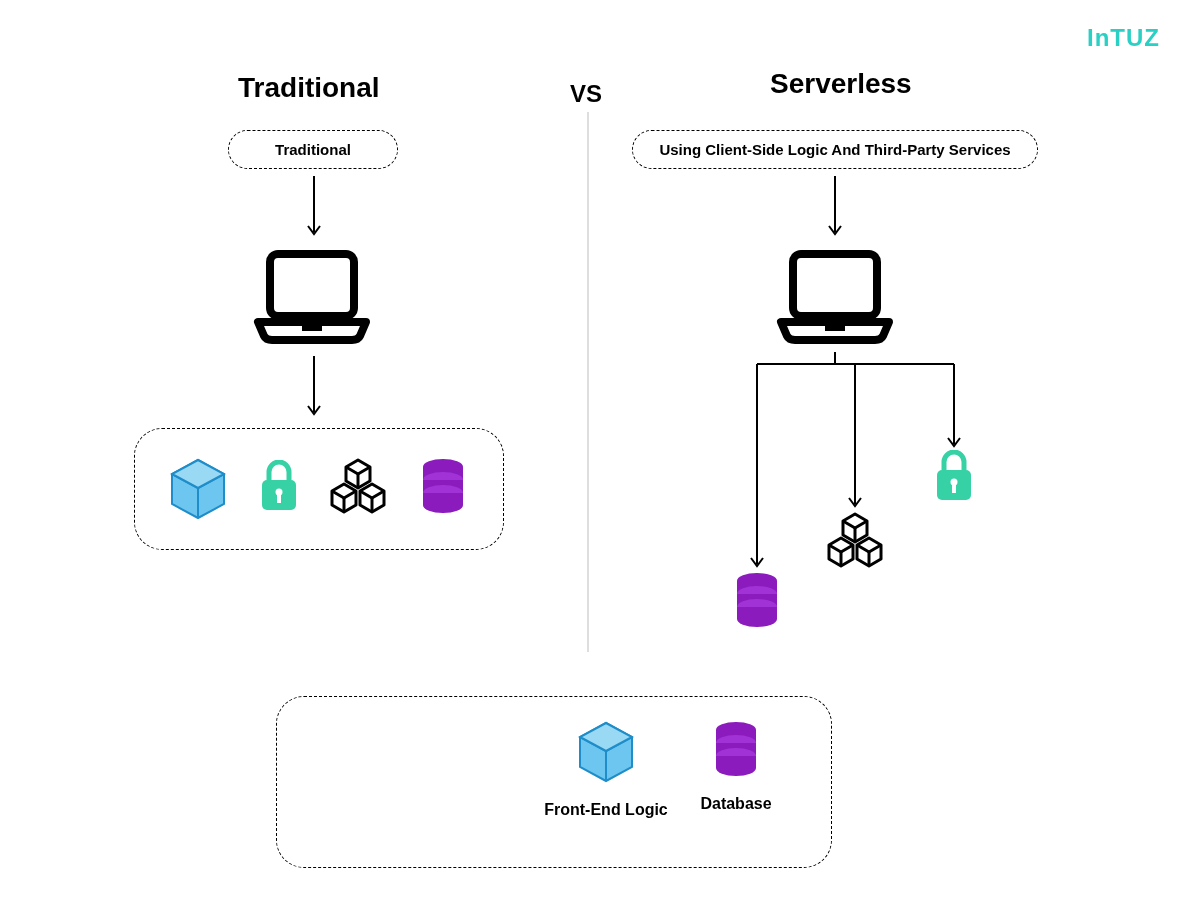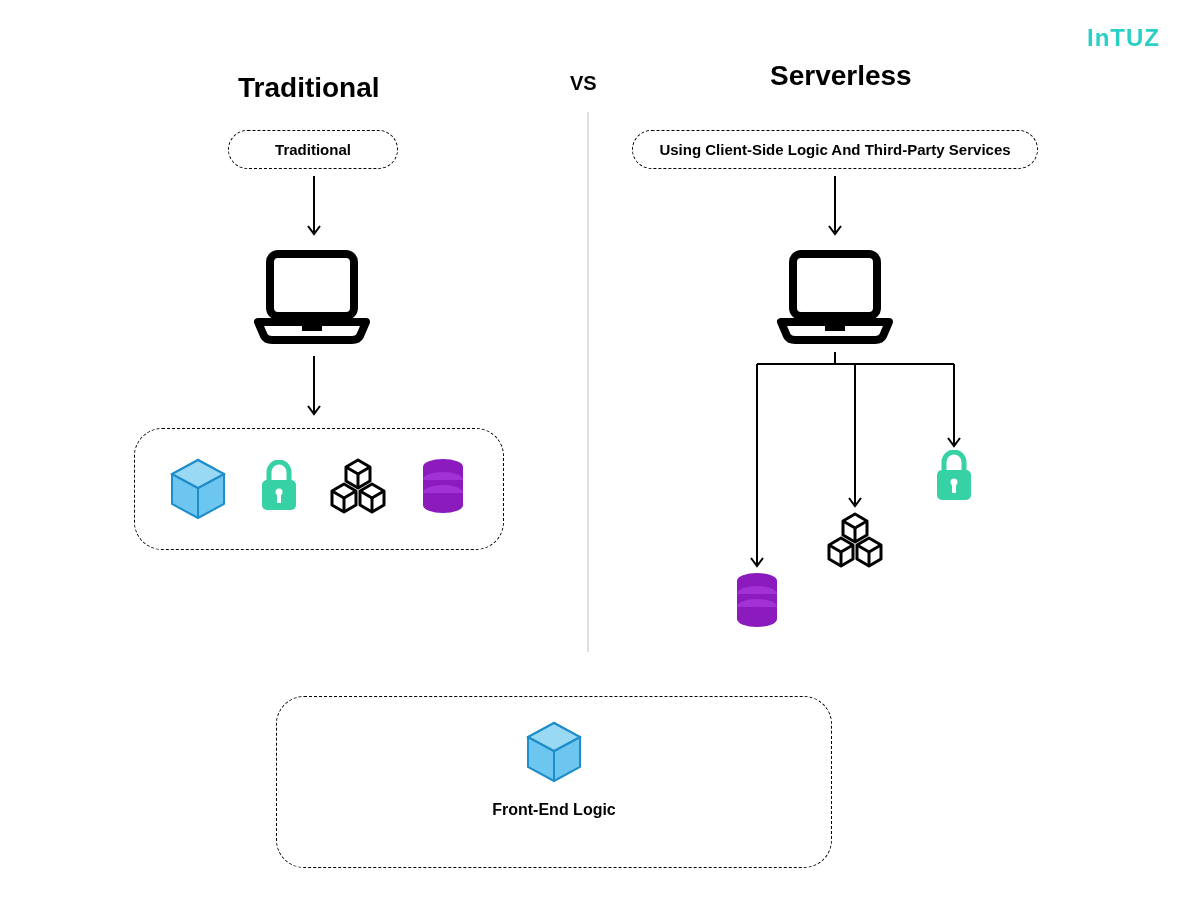--- a/index.html
+++ b/index.html
@@ -41,21 +41,21 @@
     position: absolute;
     border: 1.5px dashed #000;
     border-radius: 28px;
   }
   .legend {
     position: absolute;
     border: 1.5px dashed #000;
     border-radius: 28px;
     display: flex;
     align-items: flex-start;
-    justify-content: center;
+    justify-content: flex-end;
     padding: 24px 30px 18px 30px;
   }
   .legend-item {
     display: flex;
     flex-direction: column;
     align-items: center;
     gap: 14px;
     width: 130px;
   }
   .legend-label {
@@ -66,22 +66,22 @@
   }
   svg.icon { display: block; }
   .abs { position: absolute; }
 </style>
 </head>
 <body>
 
 <div class="logo">InTUZ</div>
 
 <div class="heading" style="left:238px; top:72px;">Traditional</div>
-<div class="heading" style="left:570px; top:72px; font-size:20px;">VS</div>
-<div class="heading" style="left:770px; top:60px;">Serverless</div>
+<div class="heading" style="left:570px; top:80px; font-size:24px;">VS</div>
+<div class="heading" style="left:770px; top:68px;">Serverless</div>
 
 <svg class="abs" style="left:587px; top:112px;" width="2" height="540">
   <line x1="1" y1="0" x2="1" y2="540" stroke="#bdbdbd" stroke-width="1"></line>
 </svg>
 
 <div class="pill" style="left:228px; top:130px; width:170px;">Traditional</div>
 
 <div class="pill" style="left:632px; top:130px; width:406px;text-align:center;">Using Client-Side Logic And Third-Party Services</div>
 
 <svg class="abs" style="left:306px; top:176px;" width="16" height="64">
@@ -199,13 +199,24 @@
 <div class="legend" style="left:276px; top:696px; width:556px; height:172px;">
   <div class="legend-item">
     <svg class="icon" width="56" height="62" viewBox="0 0 56 62">
       <polygon points="28,2 54,16 54,46 28,60 2,46 2,16" fill="#6cc6ef" stroke="#1e8dc9" stroke-width="2"></polygon>
       <polyline points="2,16 28,30 54,16" fill="none" stroke="#1e8dc9" stroke-width="2"></polyline>
       <line x1="28" y1="30" x2="28" y2="60" stroke="#1e8dc9" stroke-width="2"></line>
       <polygon points="28,2 54,16 28,30 2,16" fill="#9ad9f4" stroke="#1e8dc9" stroke-width="2"></polygon>
     </svg>
     <div class="legend-label">Front-End Logic</div>
   </div>
+  <div class="legend-item">
+    <svg class="icon" width="46" height="56" viewBox="0 0 46 56">
+      <ellipse cx="23" cy="9" rx="20" ry="8" fill="#8b1bbd"></ellipse>
+      <path d="M3 9 V22 a20 8 0 0 0 40 0 V9" fill="#8b1bbd"></path>
+      <ellipse cx="23" cy="22" rx="20" ry="8" fill="#a032d6"></ellipse>
+      <path d="M3 22 V35 a20 8 0 0 0 40 0 V22" fill="#8b1bbd"></path>
+      <ellipse cx="23" cy="35" rx="20" ry="8" fill="#a032d6"></ellipse>
+      <path d="M3 35 V47 a20 8 0 0 0 40 0 V35" fill="#8b1bbd"></path>
+    </svg>
+    <div class="legend-label">Database</div>
+  </div>
 </div>
 
 </body></html>

